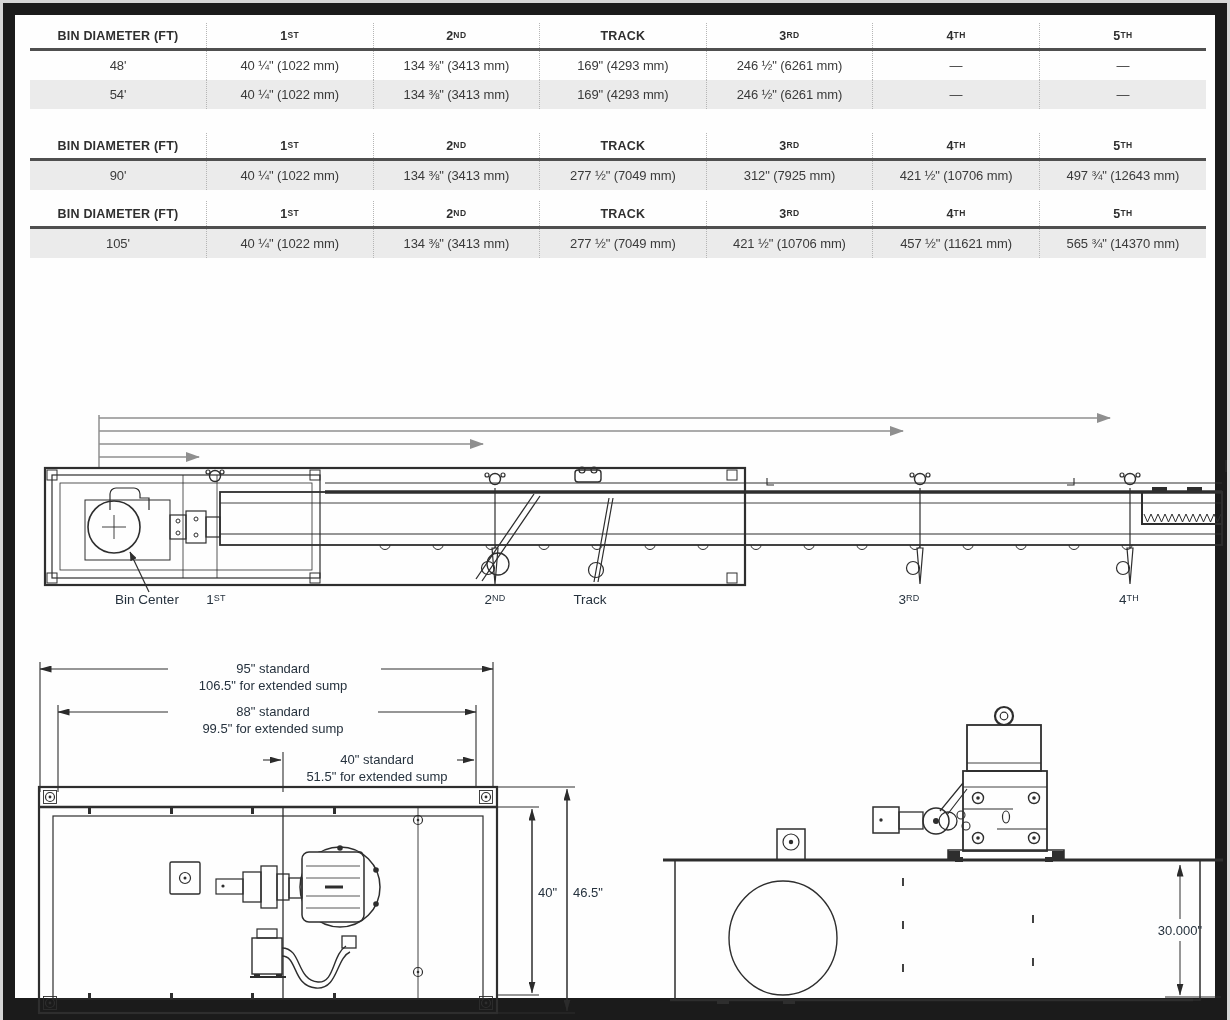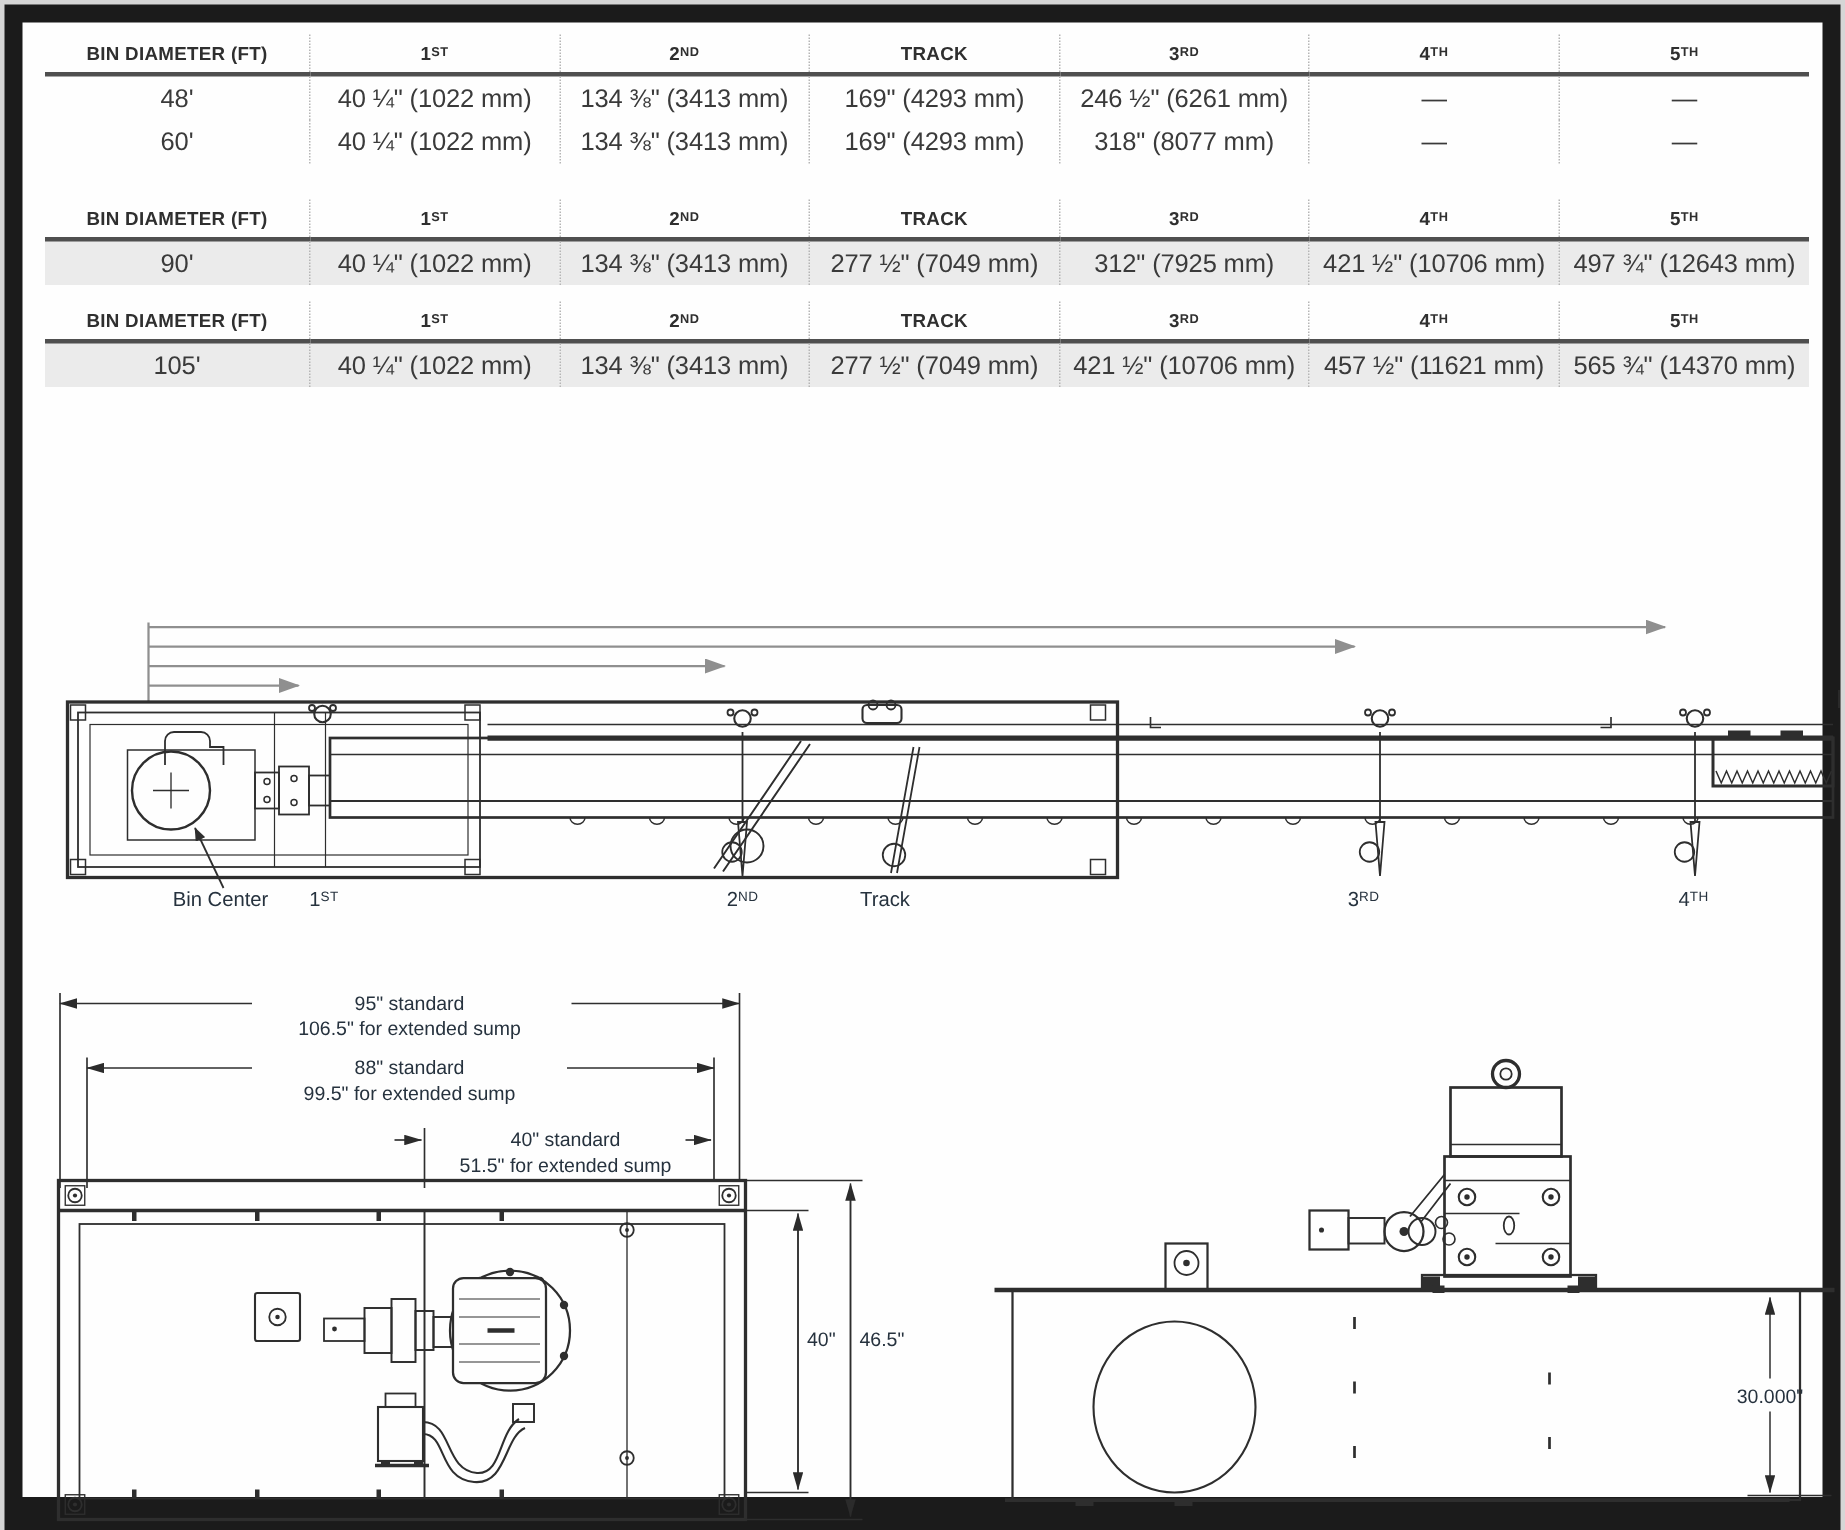--- a/index.html
+++ b/index.html
@@ -16,21 +16,21 @@
   table.spec { border-collapse:collapse; table-layout:fixed; width:100%; }
   table.spec + table.spec { }
   #t0 { margin-bottom:24px; }
   #t1 { margin-bottom:11px; }
   table.spec th {
     height:25px; font-size:12.5px; font-weight:bold; color:#2f2f2f;
     text-align:center; border-bottom:3px solid #4f4f4f; letter-spacing:.2px;
     padding:0;
   }
   table.spec td {
-    height:29px; font-size:17px; color:#3a3a3a; text-align:center;
+    height:29px; font-size:13px; color:#3a3a3a; text-align:center;
     padding:0; letter-spacing:-.1px;
   }
   table.spec col.c0 { width:15%; }
   table.spec col.cx { width:14.16%; }
   table.spec tr.shade td { background:#ebebeb; }
   table.spec th + th, table.spec td + td { border-left:1px dotted #b5b5b5; }
   th span.osuf { font-size:8.5px; vertical-align:2.5px; letter-spacing:.4px; }
 
   
   svg { position:absolute; }
@@ -72,26 +72,26 @@
           <tbody>
             <tr>
               <td>48'</td>
               <td>40 ¼" (1022 mm)</td>
               <td>134 ⅜" (3413 mm)</td>
               <td>169" (4293 mm)</td>
               <td>246 ½" (6261 mm)</td>
               <td>—</td>
               <td>—</td>
             </tr>
-            <tr>
-              <td>60'</td>
+            <tr class="shade">
+              <td>54'</td>
               <td>40 ¼" (1022 mm)</td>
               <td>134 ⅜" (3413 mm)</td>
               <td>169" (4293 mm)</td>
-              <td>318" (8077 mm)</td>
+              <td>246 ½" (6261 mm)</td>
               <td>—</td>
               <td>—</td>
             </tr>
           </tbody>
         </table>
     <table class="spec" id="t1">
           <colgroup>
             <col class="c0">
             <col class="cx">
             <col class="cx">

